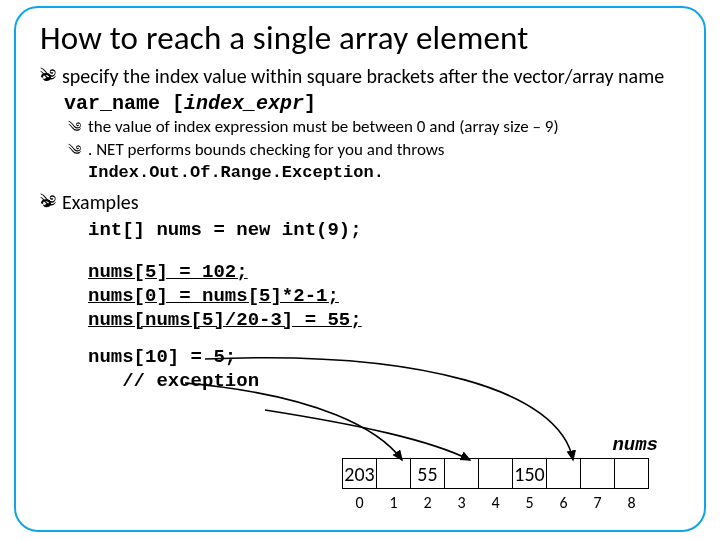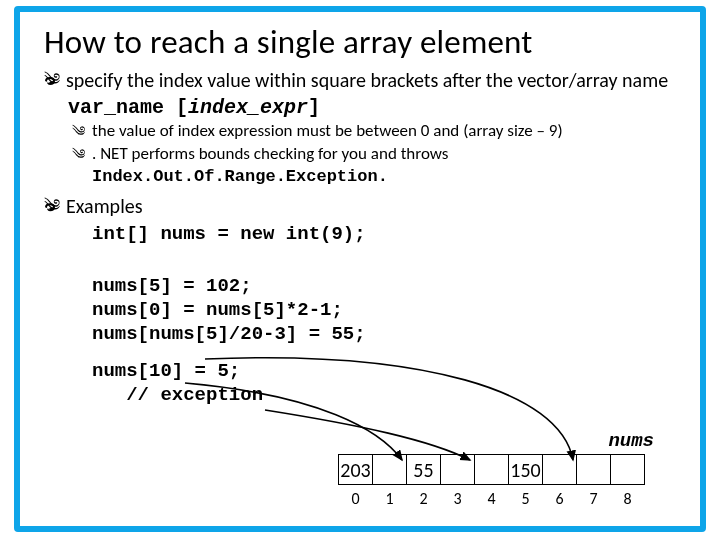--- a/index.html
+++ b/index.html
@@ -10,22 +10,22 @@
     font-family: Calibri, Arial, sans-serif;
     position: relative;
     overflow: hidden;
   }
   .slide {
     position: absolute;
     left: 14px;
     top: 6px;
     width: 692px;
     height: 526px;
-    border: 6px solid #0ea5e9;
-    border-radius: 4px;
+    border: 2px solid #0ea5e9;
+    border-radius: 24px;
     padding: 10px 24px 12px 24px;
   }
   .title {
     font-size: 33px;
     font-weight: 400;
     margin-bottom: 6px;
     letter-spacing: 0.2px;
   }
   .bullet-L1 {
     font-size: 20px;
@@ -83,21 +83,22 @@
     white-space: pre;
     margin-top: 4px;
   }
   .code-block2 {
     font-family: "Courier New", monospace;
     font-weight: bold;
     font-size: 19px;
     margin-left: 48px;
     line-height: 1.25;
     white-space: pre;
-    margin-top: 28px;
+    margin-top: 18px;
+    text-decoration: underline;
   }
   .code-block3 {
     font-family: "Courier New", monospace;
     font-weight: bold;
     font-size: 19px;
     margin-left: 48px;
     line-height: 1.25;
     white-space: pre;
     margin-top: 14px;
   }

